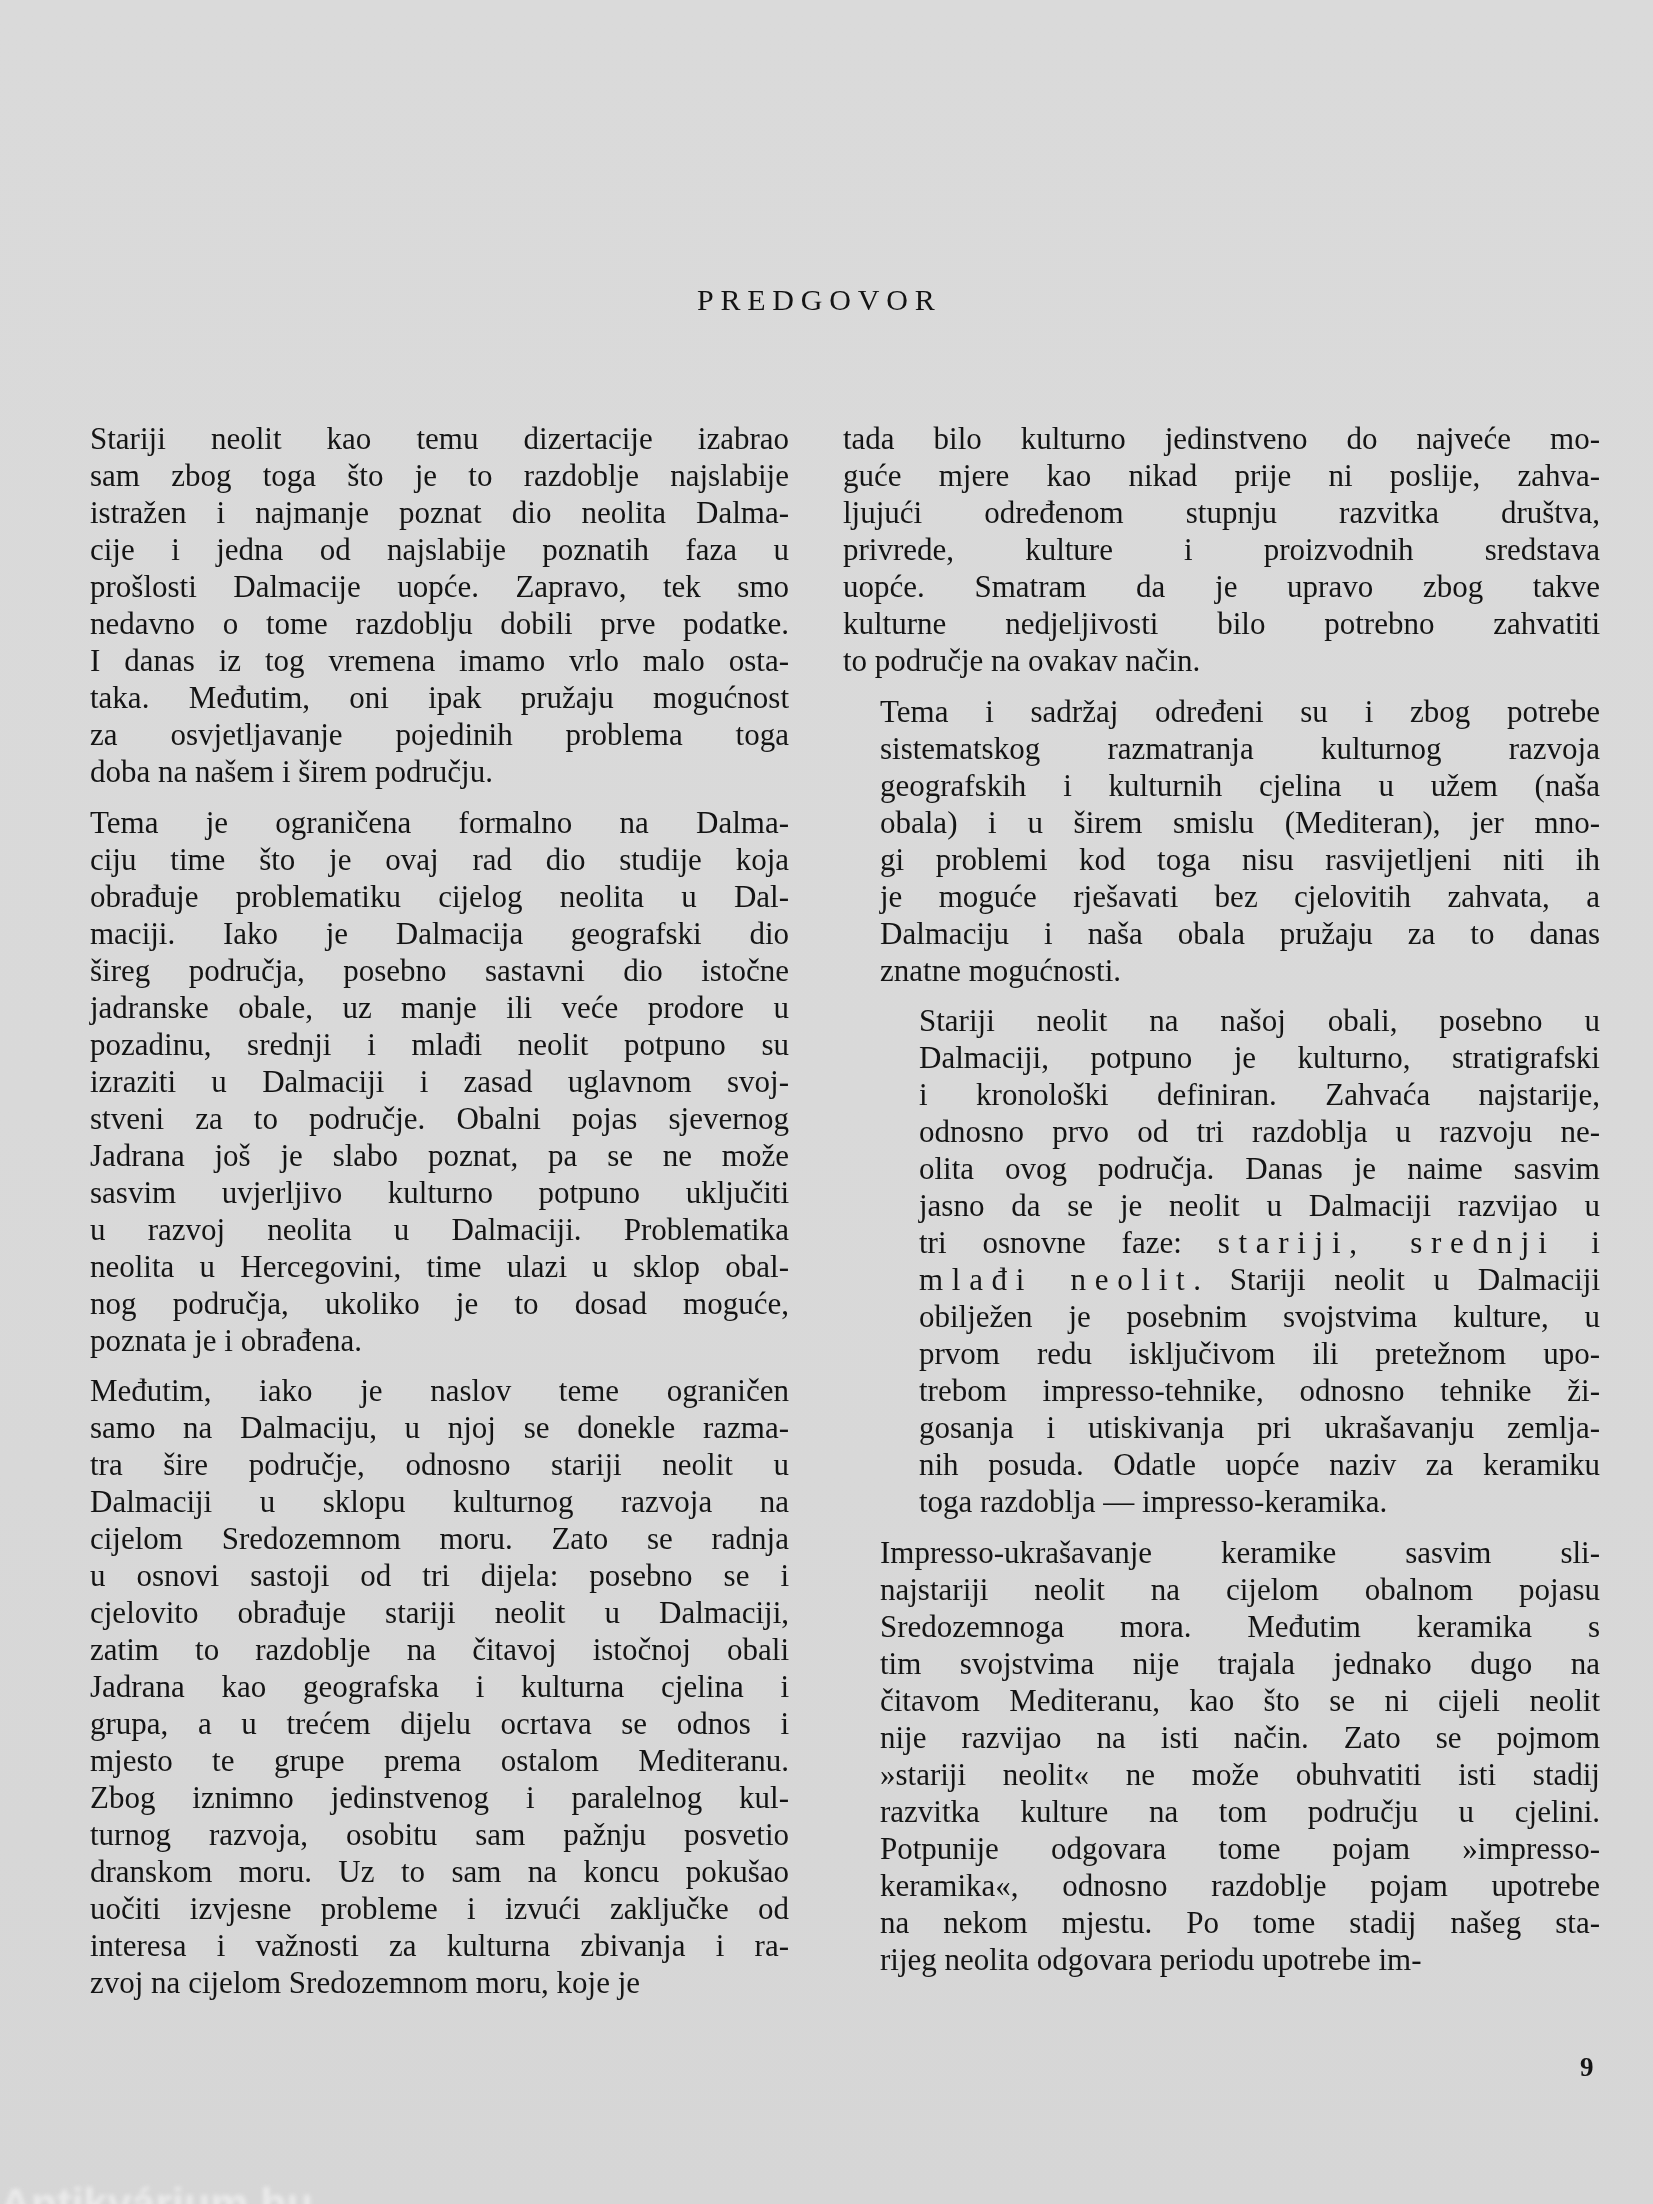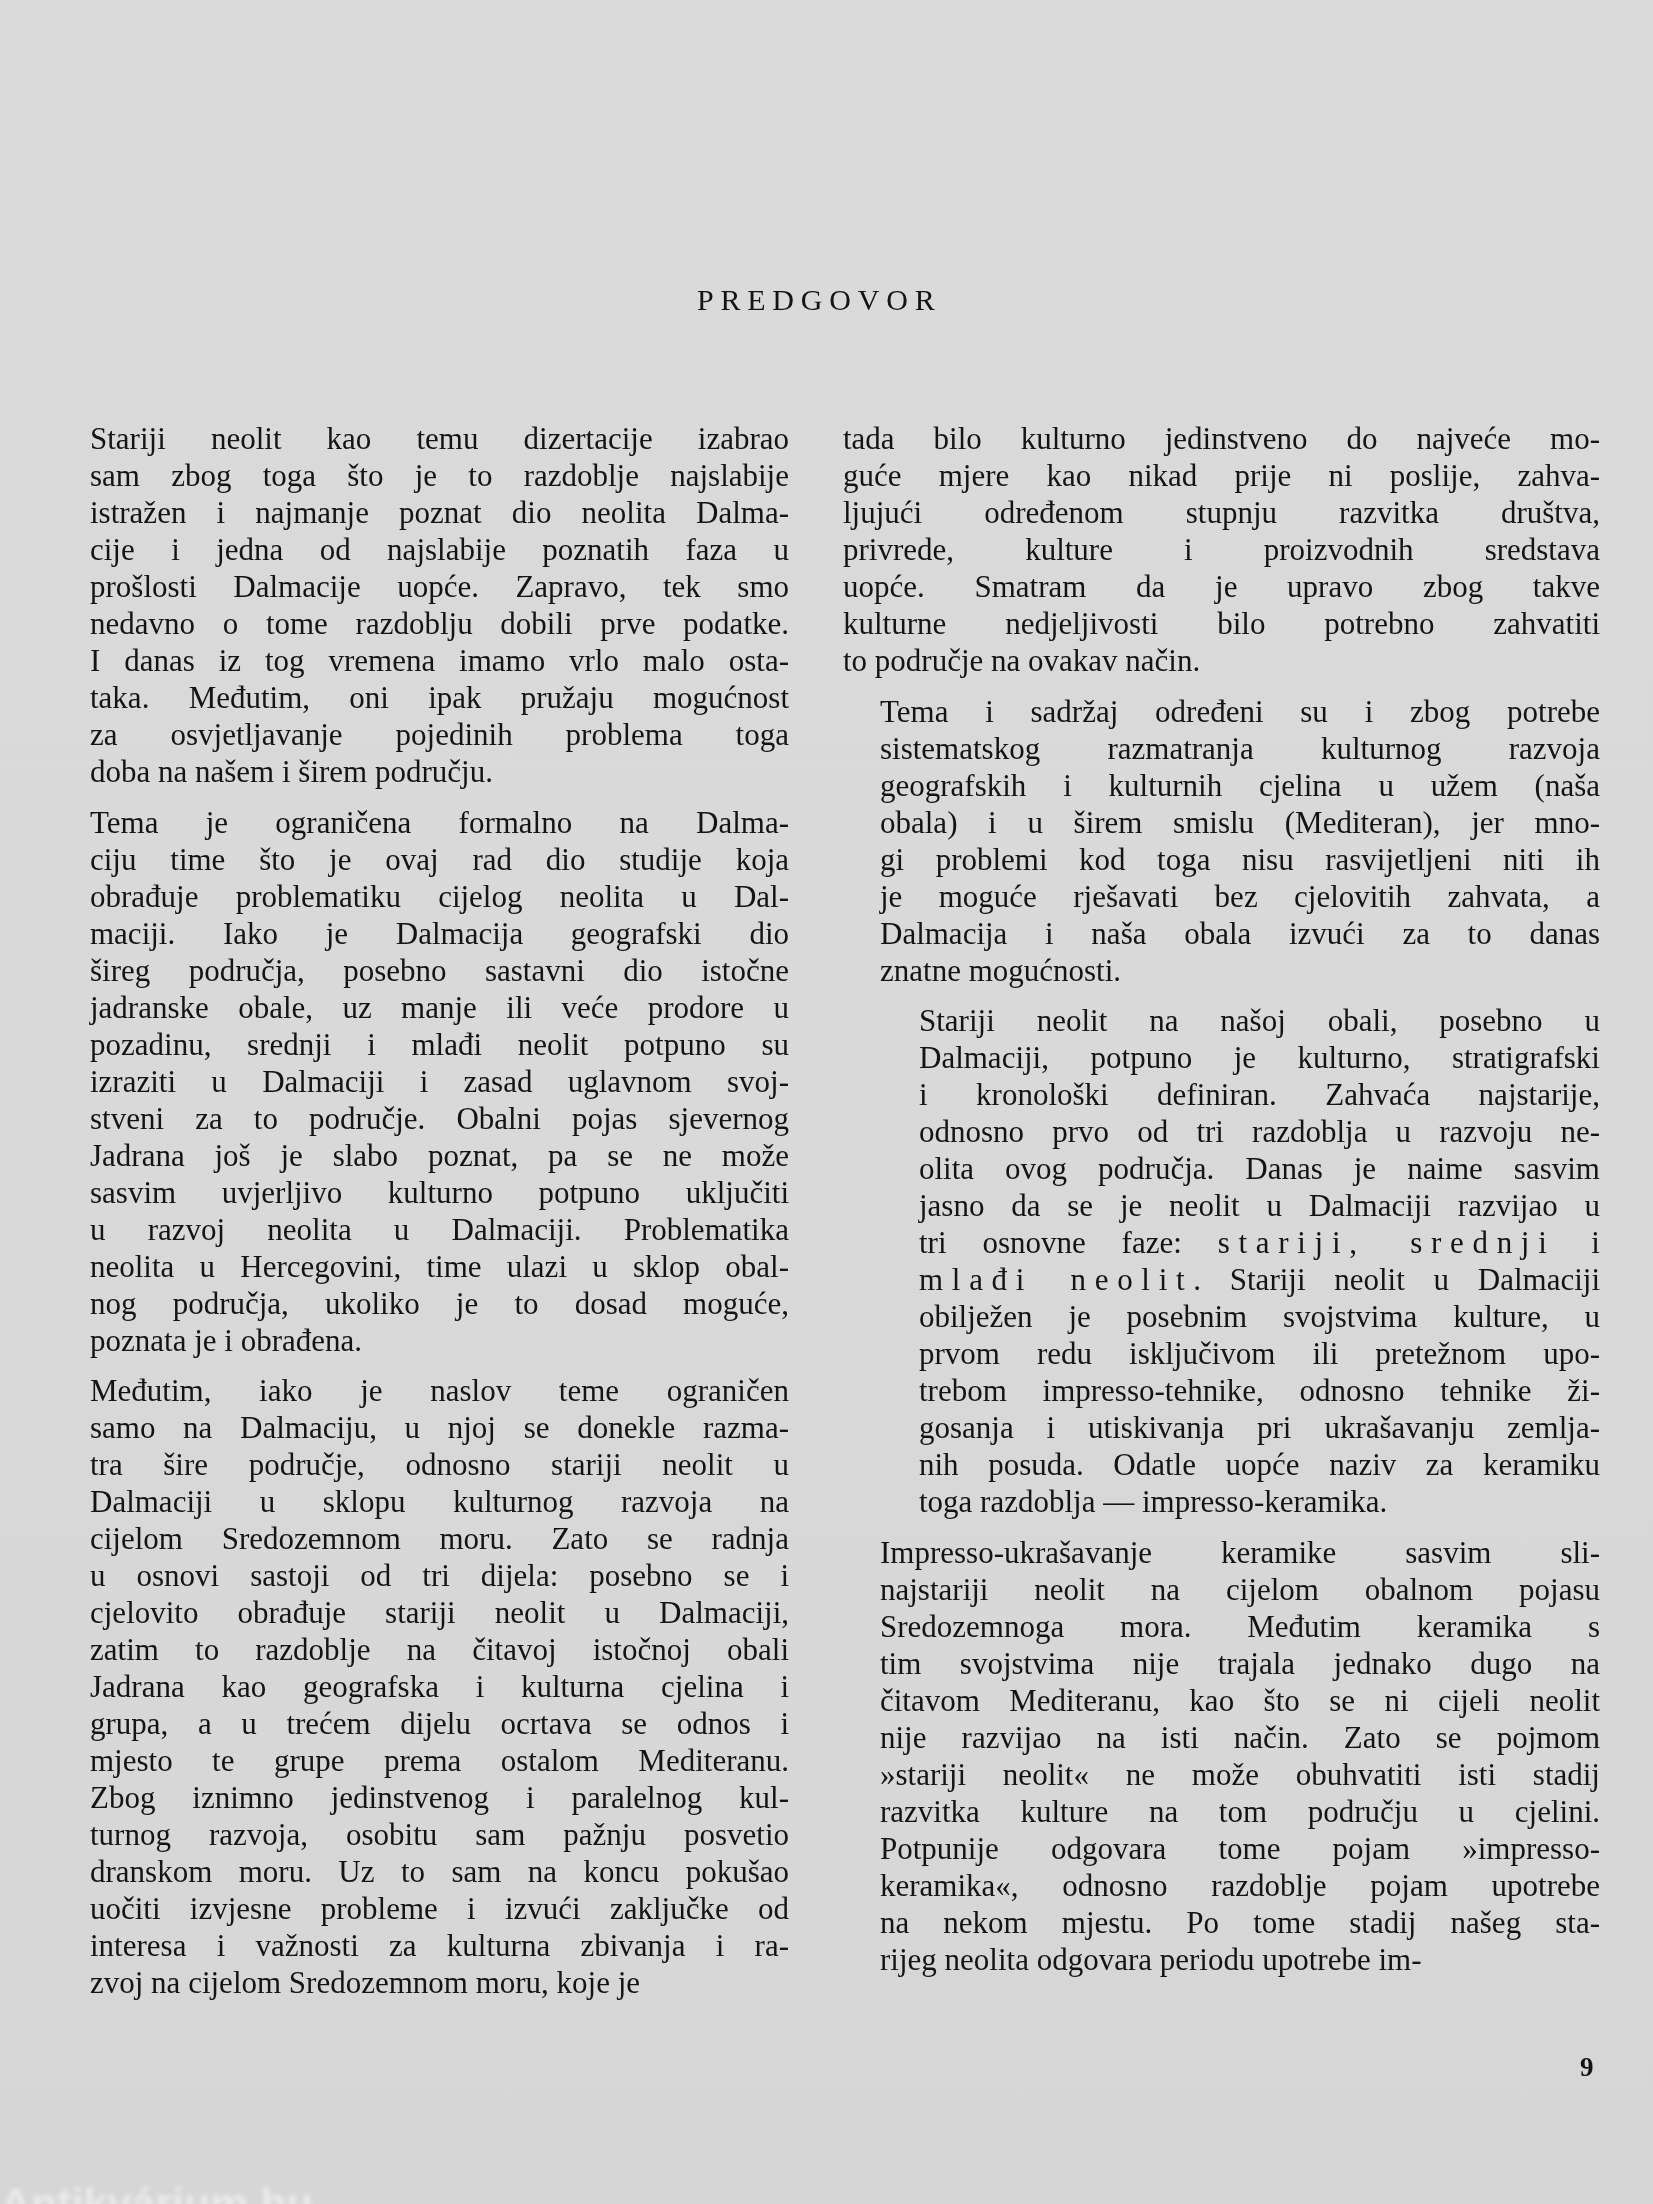--- a/index.html
+++ b/index.html
@@ -134,21 +134,21 @@
         <span class="line">kulturne nedjeljivosti bilo potrebno zahvatiti</span>
         <span class="line last">to područje na ovakav način.</span>
       </p>
     <p>
         <span class="line">Tema i sadržaj određeni su i zbog potrebe</span>
         <span class="line">sistematskog razmatranja kulturnog razvoja</span>
         <span class="line">geografskih i kulturnih cjelina u užem (naša</span>
         <span class="line">obala) i u širem smislu (Mediteran), jer mno-</span>
         <span class="line">gi problemi kod toga nisu rasvijetljeni niti ih</span>
         <span class="line">je moguće rješavati bez cjelovitih zahvata, a</span>
-        <span class="line">Dalmacija i naša obala izvući za to danas</span>
+        <span class="line">Dalmaciju i naša obala pružaju za to danas</span>
         <span class="line last">znatne mogućnosti.</span>
       </p>
     <p class="wide-indent">
         <span class="line">Stariji neolit na našoj obali, posebno u</span>
         <span class="line">Dalmaciji, potpuno je kulturno, stratigrafski</span>
         <span class="line">i kronološki definiran. Zahvaća najstarije,</span>
         <span class="line">odnosno prvo od tri razdoblja u razvoju ne-</span>
         <span class="line">olita ovog područja. Danas je naime sasvim</span>
         <span class="line">jasno da se je neolit u Dalmaciji razvijao u</span>
         <span class="line">tri osnovne faze: <span class="spaced">stariji, srednji</span> i</span>

